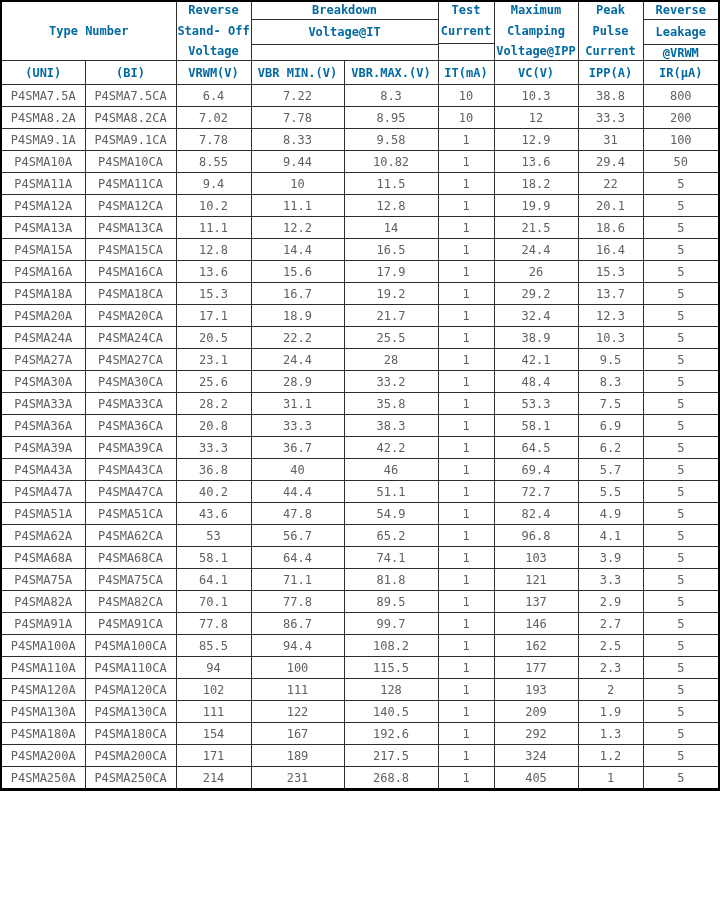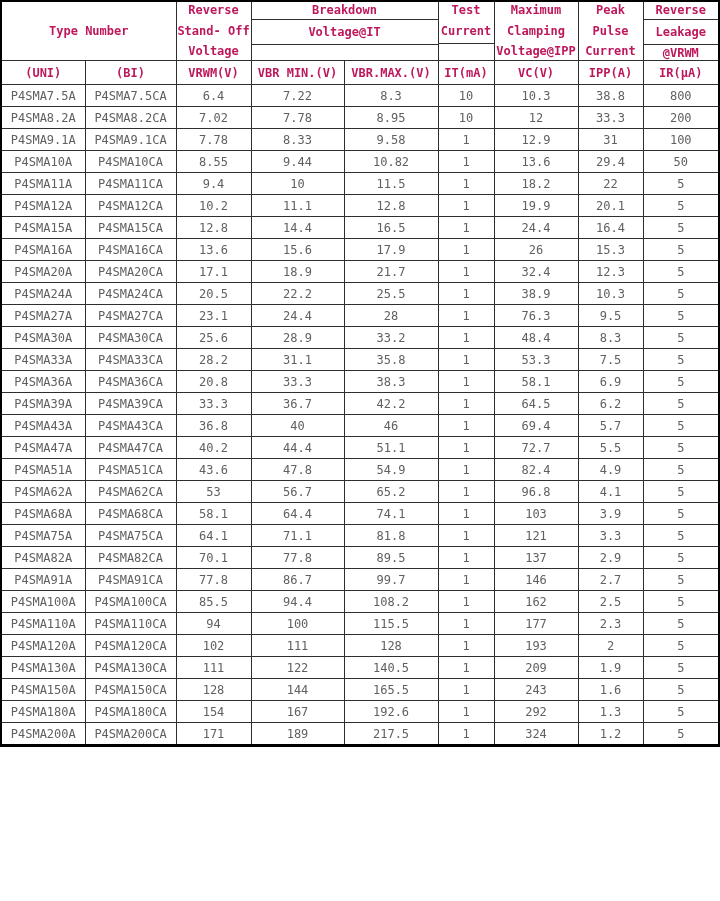--- a/index.html
+++ b/index.html
@@ -13,21 +13,21 @@
   }
   .spec th, .spec td {
     border: 1px solid #2e2e2e;
     padding: 0;
     text-align: center;
     vertical-align: middle;
     overflow: hidden;
     white-space: nowrap;
   }
   .spec thead th {
-    color: #be185d;
+    color: #0369a1;
     font-weight: bold;
     font-size: 12px;
   }
   .h-top th { height: 58px; }
   .h-sub th { height: 23px; }
   .spec tbody td {
     height: 21px;
     font-size: 12px;
     color: #606060;
     background: #fff;
@@ -174,20 +174,31 @@
         <td>P4SMA12CA</td>
         <td>10.2</td>
         <td>11.1</td>
         <td>12.8</td>
         <td>1</td>
         <td>19.9</td>
         <td>20.1</td>
         <td>5</td>
       </tr>
       <tr>
+        <td>P4SMA13A</td>
+        <td>P4SMA13CA</td>
+        <td>11.1</td>
+        <td>12.2</td>
+        <td>14</td>
+        <td>1</td>
+        <td>21.5</td>
+        <td>18.6</td>
+        <td>5</td>
+      </tr>
+      <tr>
         <td>P4SMA15A</td>
         <td>P4SMA15CA</td>
         <td>12.8</td>
         <td>14.4</td>
         <td>16.5</td>
         <td>1</td>
         <td>24.4</td>
         <td>16.4</td>
         <td>5</td>
       </tr>
@@ -196,20 +207,31 @@
         <td>P4SMA16CA</td>
         <td>13.6</td>
         <td>15.6</td>
         <td>17.9</td>
         <td>1</td>
         <td>26</td>
         <td>15.3</td>
         <td>5</td>
       </tr>
       <tr>
+        <td>P4SMA18A</td>
+        <td>P4SMA18CA</td>
+        <td>15.3</td>
+        <td>16.7</td>
+        <td>19.2</td>
+        <td>1</td>
+        <td>29.2</td>
+        <td>13.7</td>
+        <td>5</td>
+      </tr>
+      <tr>
         <td>P4SMA20A</td>
         <td>P4SMA20CA</td>
         <td>17.1</td>
         <td>18.9</td>
         <td>21.7</td>
         <td>1</td>
         <td>32.4</td>
         <td>12.3</td>
         <td>5</td>
       </tr>
@@ -224,21 +246,21 @@
         <td>10.3</td>
         <td>5</td>
       </tr>
       <tr>
         <td>P4SMA27A</td>
         <td>P4SMA27CA</td>
         <td>23.1</td>
         <td>24.4</td>
         <td>28</td>
         <td>1</td>
-        <td>76.3</td>
+        <td>42.1</td>
         <td>9.5</td>
         <td>5</td>
       </tr>
       <tr>
         <td>P4SMA30A</td>
         <td>P4SMA30CA</td>
         <td>25.6</td>
         <td>28.9</td>
         <td>33.2</td>
         <td>1</td>
@@ -405,31 +427,20 @@
         <td>P4SMA130CA</td>
         <td>111</td>
         <td>122</td>
         <td>140.5</td>
         <td>1</td>
         <td>209</td>
         <td>1.9</td>
         <td>5</td>
       </tr>
       <tr>
-        <td>P4SMA150A</td>
-        <td>P4SMA150CA</td>
-        <td>128</td>
-        <td>144</td>
-        <td>165.5</td>
-        <td>1</td>
-        <td>243</td>
-        <td>1.6</td>
-        <td>5</td>
-      </tr>
-      <tr>
         <td>P4SMA180A</td>
         <td>P4SMA180CA</td>
         <td>154</td>
         <td>167</td>
         <td>192.6</td>
         <td>1</td>
         <td>292</td>
         <td>1.3</td>
         <td>5</td>
       </tr>
@@ -437,14 +448,25 @@
         <td>P4SMA200A</td>
         <td>P4SMA200CA</td>
         <td>171</td>
         <td>189</td>
         <td>217.5</td>
         <td>1</td>
         <td>324</td>
         <td>1.2</td>
         <td>5</td>
       </tr>
+      <tr>
+        <td>P4SMA250A</td>
+        <td>P4SMA250CA</td>
+        <td>214</td>
+        <td>231</td>
+        <td>268.8</td>
+        <td>1</td>
+        <td>405</td>
+        <td>1</td>
+        <td>5</td>
+      </tr>
     </tbody>
 </table>
 
 </body></html>

